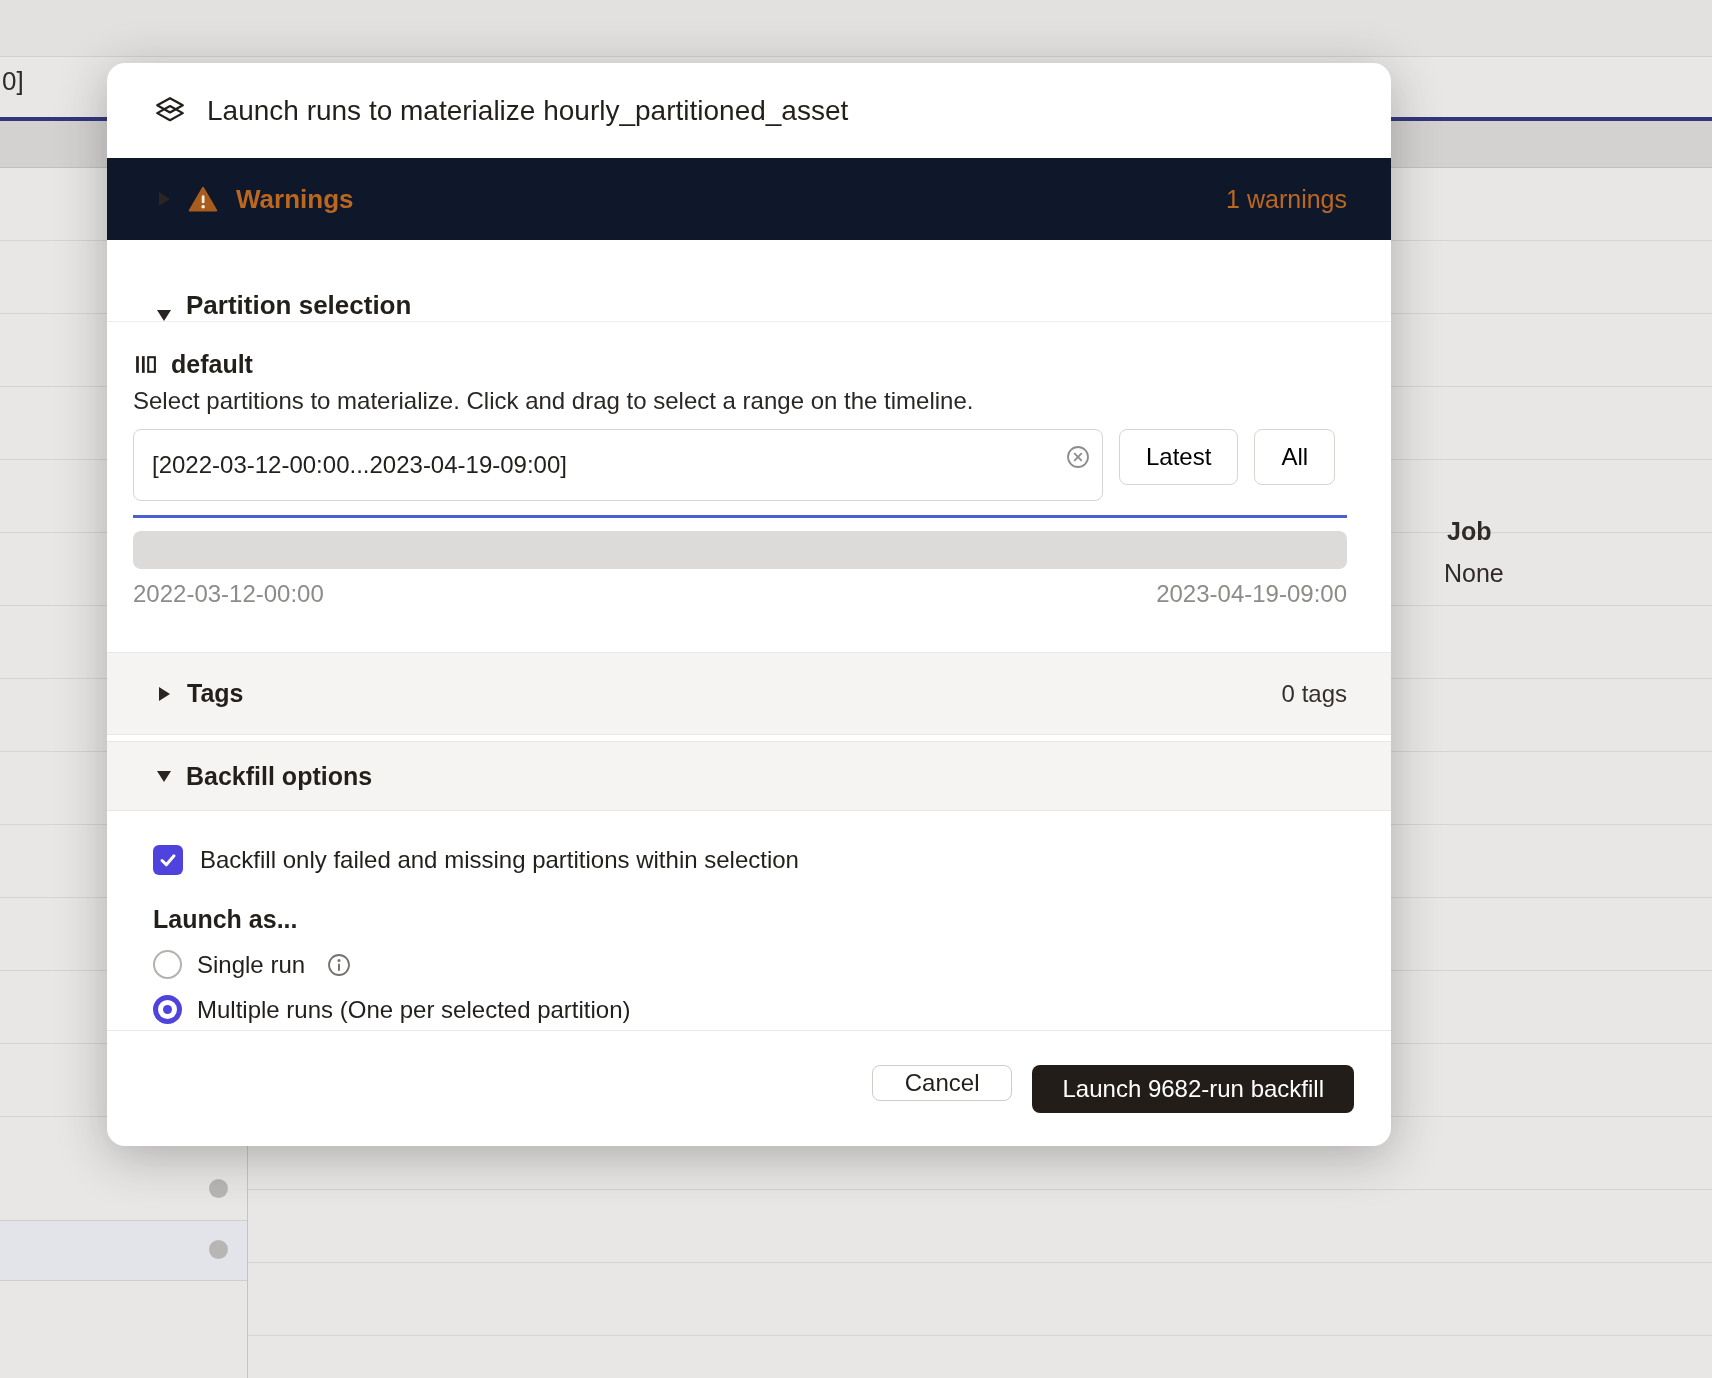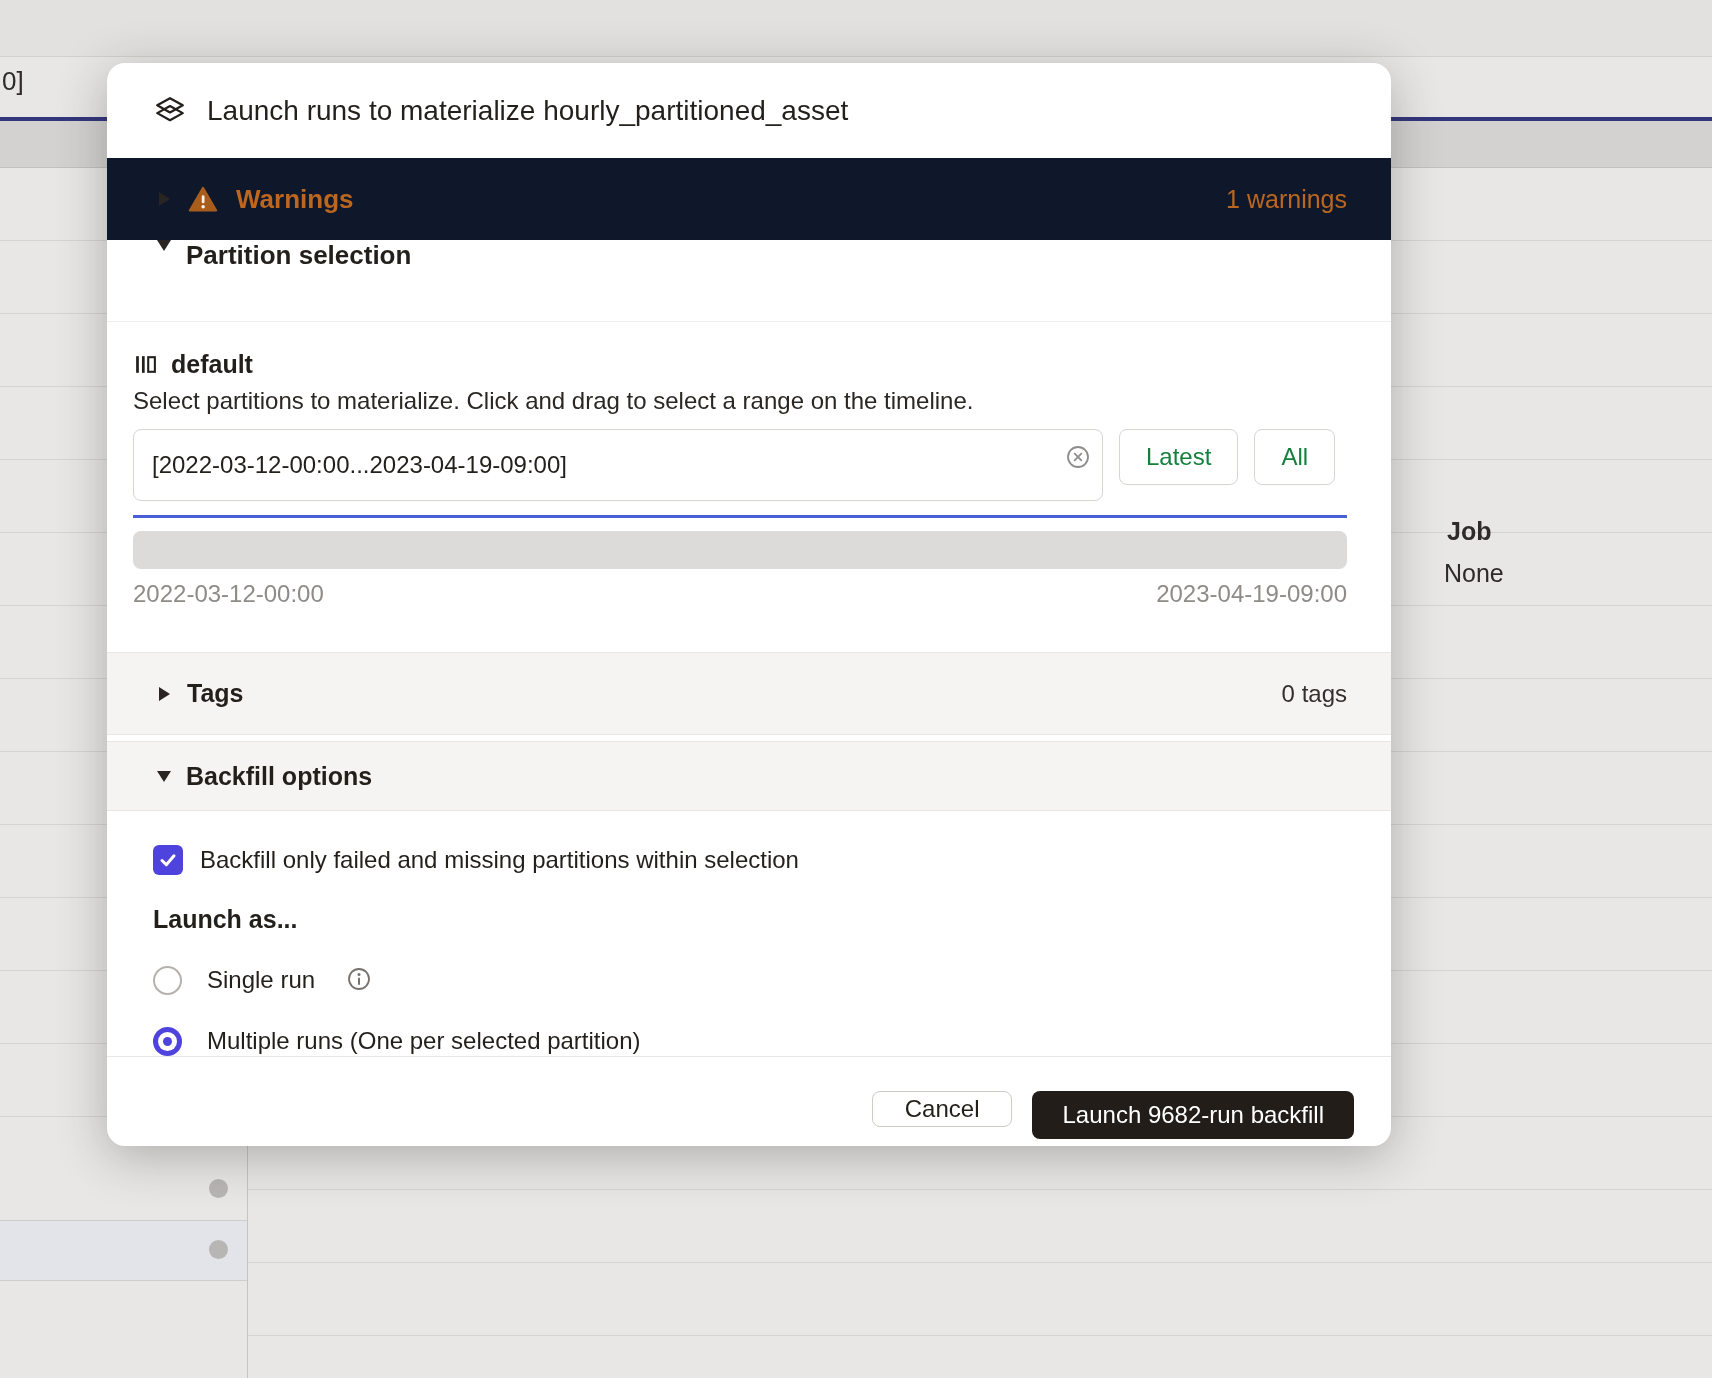--- a/index.html
+++ b/index.html
@@ -30,55 +30,55 @@
   .modal-title  { font-size:28px; font-weight:500; color:#231F1B; }
 
   .warnings-row { flex:0 0 82px; display:flex; align-items:center; gap:18px;
                   background:#0f172a; padding:0 44px 0 52px; }
   .warnings-label { color:#BC671F; font-weight:600; font-size:26px; }
   .warnings-count { margin-left:auto; color:#BC671F; font-size:25px; }
 
   .caret-r { width:0; height:0; border-left:11px solid #2A2522; border-top:7px solid transparent; border-bottom:7px solid transparent; }
   .caret-d { width:0; height:0; border-top:11px solid #2A2522; border-left:7px solid transparent; border-right:7px solid transparent; }
 
-  .partition-header { flex:0 0 82px; display:flex; align-items:flex-start; gap:15px;
+  .partition-header { flex:0 0 82px; display:flex; align-items:flex-end; gap:15px;
                       padding:0 44px 0 50px; border-bottom:1px solid #F0EEEB; }
   .section-title { font-weight:600; font-size:26px; }
 
   .partition-body { padding:28px 44px 0 26px; }
   .dim-row  { display:flex; align-items:center; gap:13px; font-weight:600; font-size:25px; margin-bottom:8px; }
   .help-text { font-size:24px; color:#2A2724; margin-bottom:14px; }
 
   .range-row { display:flex; gap:16px; }
   .range-input-wrap { position:relative; flex:0 0 970px; }
   .range-input { width:100%; height:72px; border:1px solid #D8D4D0; border-radius:8px; background:#fff;
                  font-family:inherit; font-size:24px; color:#231F1B; padding:0 58px 0 18px; }
   .clear-btn { position:absolute; right:12px; top:15px; width:26px; height:26px; border:none; background:transparent; padding:0; cursor:pointer; }
   .btn-outline { height:56px; border:1px solid #D8D4D0; border-radius:8px; background:#fff;
-                 font-family:inherit; font-size:24px; color:#15803d; padding:0 26px; cursor:pointer; }
+                 font-family:inherit; font-size:24px; color:#000000; padding:0 26px; cursor:pointer; }
 
   .timeline { margin-top:14px; border-top:3px solid #4A5FD6; padding-top:13px; }
   .timeline-bar { height:38px; background:#DCDBDA; border-radius:8px; }
   .timeline-labels { display:flex; justify-content:space-between; margin-top:11px; color:#8E8B88; font-size:24px; }
 
   .tags-row { flex:0 0 83px; margin-top:44px; display:flex; align-items:center; gap:17px;
               background:#F6F4F2; border-top:1px solid #E9E6E3; border-bottom:1px solid #E9E6E3;
               padding:0 44px 0 52px; }
   .tags-count { margin-left:auto; font-size:24px; color:#33302C; }
 
   .backfill-header { flex:0 0 70px; margin-top:6px; display:flex; align-items:center; gap:15px;
                      background:#F6F4F2; border-top:1px solid #E9E6E3; border-bottom:1px solid #E9E6E3;
                      padding:0 44px 0 50px; }
 
   .backfill-body { padding:34px 46px 0; }
   .check-row { display:flex; align-items:center; gap:17px; font-size:24px; }
   .checkbox  { width:30px; height:30px; border-radius:6px; background:#4F43DD;
                display:flex; align-items:center; justify-content:center; cursor:pointer; flex:0 0 30px; }
   .launch-as { margin-top:30px; font-weight:700; font-size:25px; }
-  .radio-row { display:flex; align-items:flex-start; gap:25px; margin-top:32px; font-size:24px; }
+  .radio-row { display:flex; align-items:center; gap:15px; margin-top:16px; font-size:24px; }
   .radio     { width:29px; height:29px; border-radius:50%; flex:0 0 29px; cursor:pointer; }
   .radio.off { border:2px solid #B5B1AD; background:#fff; }
   .radio.on  { background:#4F43DD; position:relative; }
   .radio.on::before { content:""; position:absolute; inset:5px; background:#fff; border-radius:50%; }
   .radio.on::after  { content:""; position:absolute; inset:10px; background:#4F43DD; border-radius:50%; }
   .info-wrap { margin-left:6px; display:flex; align-items:center; }
 
   .modal-footer { margin-top:auto; border-top:1px solid #E9E6E3; display:flex; justify-content:flex-end;
                   gap:20px; padding:34px 37px 33px; }
   .btn-cancel { height:36px; padding:0 32px; border:1px solid #CFCBC7; border-radius:8px; background:#fff;

